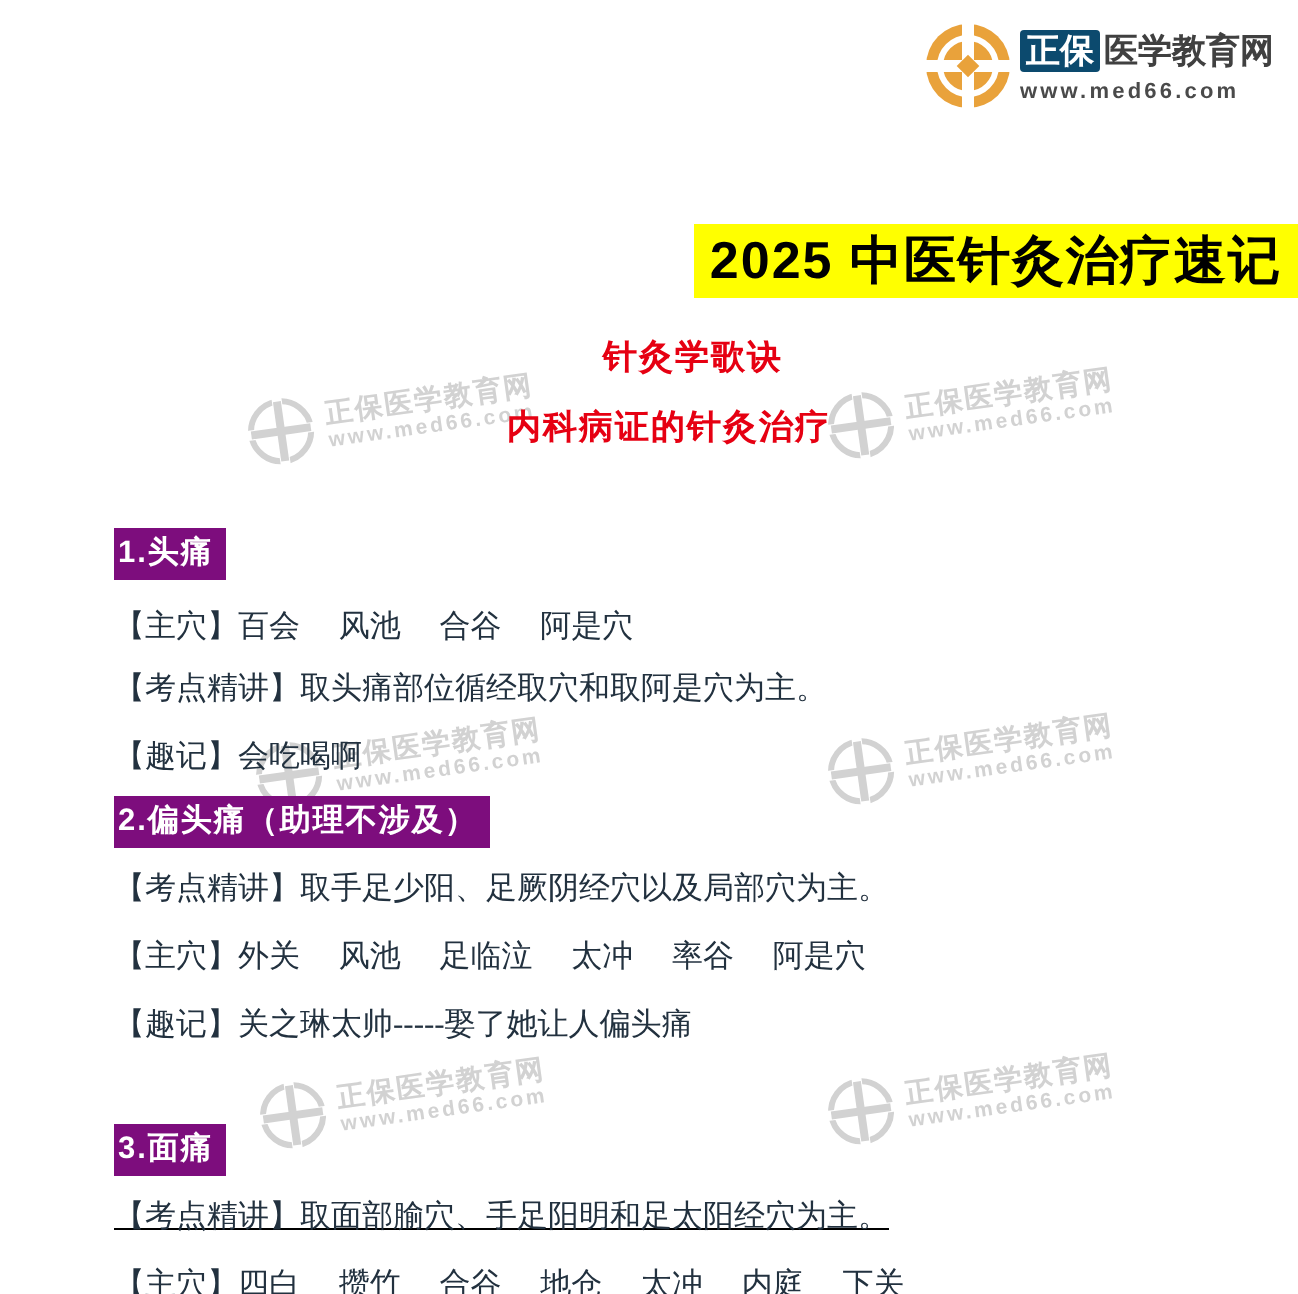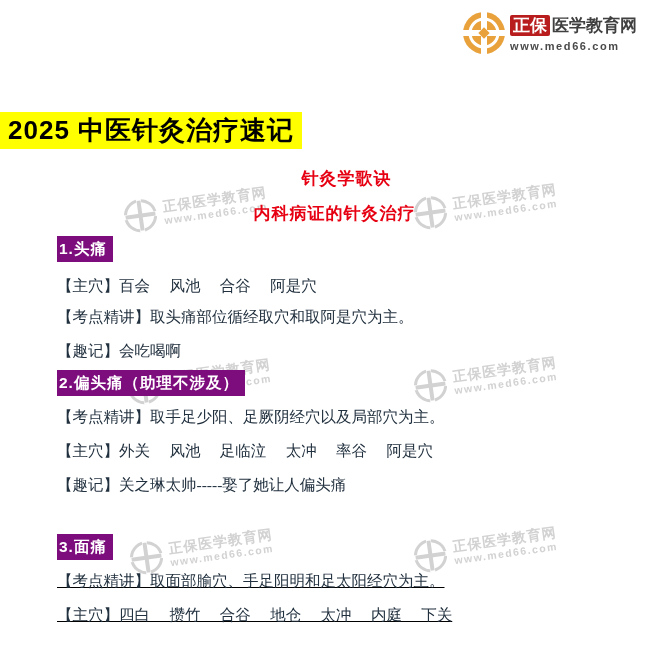--- a/index.html
+++ b/index.html
@@ -36,21 +36,21 @@
     left: 462px;
     top: 11px;
     display: flex;
     align-items: center;
     gap: 4px;
     z-index: 3;
   }
   .logo-text { display: flex; flex-direction: column; align-items: flex-start; }
   .logo-row { display: flex; align-items: center; line-height: 1; }
   .logo-zb {
-    background: #b91c1c;
+    background: #0c4a6e;
     color: #ffffff;
     font-weight: bold;
     font-size: 17px;
     padding: 2px 3px;
     border-radius: 2px;
   }
   .logo-rest {
     color: #404040;
     font-weight: bold;
     font-size: 17px;
@@ -63,21 +63,21 @@
     letter-spacing: 1.6px;
     margin-top: 4px;
   }
 
   
   .title-wrap {
     position: absolute;
     top: 112px;
     left: 0;
     width: 100%;
-    text-align: left;
+    text-align: right;
     z-index: 2;
   }
   .title-hl {
     display: inline-block;
     background: #ffff00;
     color: #000000;
     font-weight: bold;
     font-size: 26px;
     line-height: 1.35;
     padding: 1px 8px;
@@ -96,20 +96,21 @@
     letter-spacing: 1px;
   }
   .sub1 { top: 167px; padding-left: 44px; }
   .sub2 { top: 202px; padding-left: 20px; }
 
   .sec {
     position: absolute;
     left: 57px;
     right: 16px;
     z-index: 2;
+    margin-top: 28px;
   }
   .sec1 { top: 236px; }
   .sec2 { top: 370px; }
   .sec3 { top: 534px; text-decoration: underline; }
 
   .sec-head {
     display: inline-block;
     background: #7d0d7d;
     color: #ffffff;
     font-weight: bold;

